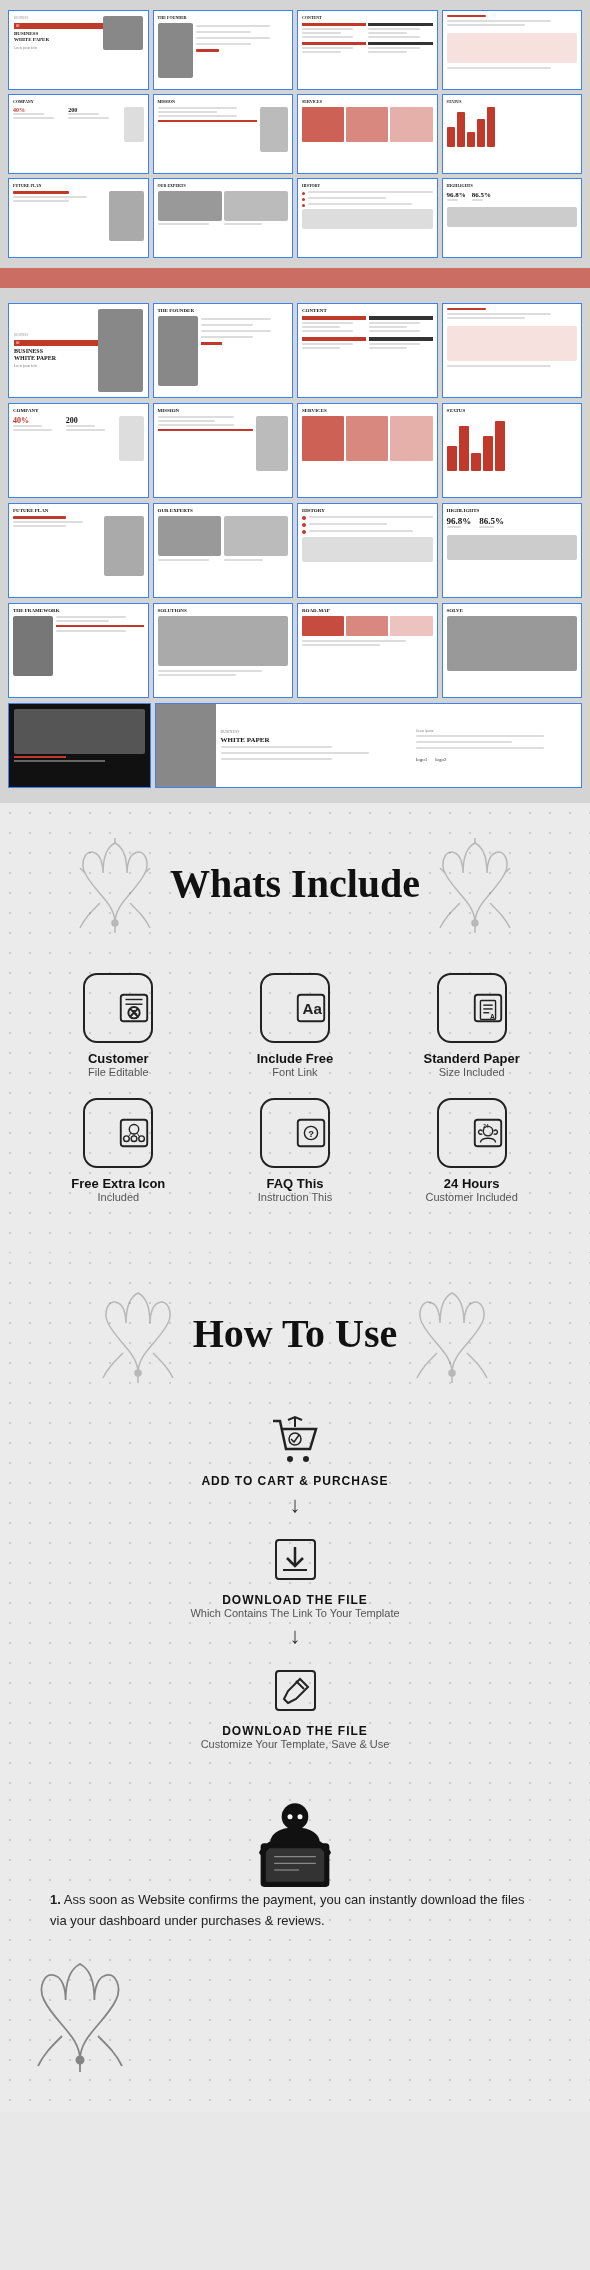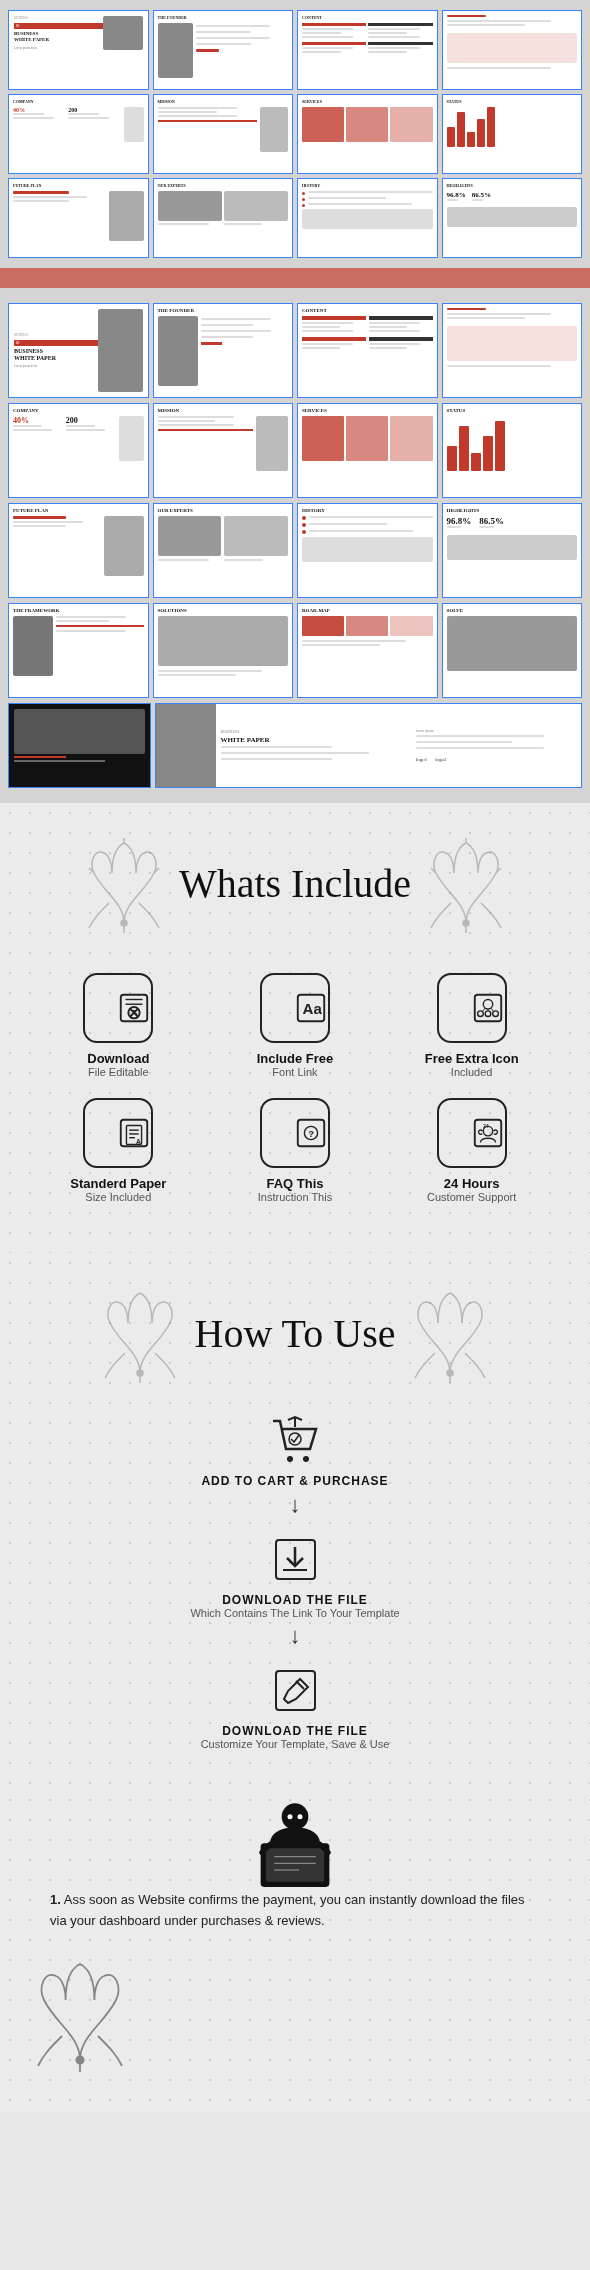--- a/index.html
+++ b/index.html
@@ -92,21 +92,21 @@
       align-items: center;
       justify-content: center;
       margin-bottom: 30px;
     }
     .floral-svg {
       width: 80px;
       opacity: 0.5;
     }
     .section-title-text {
       font-size: 40px;
-      font-weight: 400;
+      font-weight: 700;
       color: #111;
       font-family: Georgia, serif;
       margin: 0 15px;
     }
 
     
     .features-grid {
       display: grid;
       grid-template-columns: repeat(3, 1fr);
       gap: 20px;
@@ -721,33 +721,48 @@
           <line x1="9" y1="9" x2="27" y2="9" stroke="#222" stroke-width="1.5"></line>
           <line x1="9" y1="14" x2="27" y2="14" stroke="#222" stroke-width="1.5"></line>
           <circle cx="18" cy="23" r="6" stroke="#222" stroke-width="2"></circle>
           <line x1="18" y1="20" x2="18" y2="23" stroke="#222" stroke-width="2"></line>
           <line x1="18" y1="23" x2="21" y2="25" stroke="#222" stroke-width="2"></line>
 
           <line x1="14" y1="19" x2="22" y2="27" stroke="#222" stroke-width="2"></line>
           <line x1="22" y1="19" x2="14" y2="27" stroke="#222" stroke-width="2"></line>
         </svg>
       </div>
-      <span class="feature-label-main">Download</span>
+      <span class="feature-label-main">Customer</span>
       <span class="feature-label-sub">File Editable</span>
     </div>
 
     <div class="feature-item">
       <div class="feature-icon-box">
         <svg viewBox="0 0 36 36" fill="none" stroke="#222" stroke-width="2">
           <rect x="4" y="4" width="28" height="28" rx="3"></rect>
           <text x="9" y="24" font-size="16" font-weight="bold" fill="#222" stroke="none" font-family="Arial">Aa</text>
         </svg>
       </div>
       <span class="feature-label-main">Include Free</span>
       <span class="feature-label-sub">Font Link</span>
+    </div>
+
+    <div class="feature-item">
+      <div class="feature-icon-box">
+        <svg viewBox="0 0 36 36" fill="none" stroke="#222" stroke-width="2">
+          <rect x="4" y="4" width="28" height="28" rx="3"></rect>
+          <rect x="10" y="10" width="16" height="20" rx="1" stroke="#222" stroke-width="1.5"></rect>
+          <line x1="13" y1="15" x2="23" y2="15" stroke="#222" stroke-width="1.5"></line>
+          <line x1="13" y1="19" x2="23" y2="19" stroke="#222" stroke-width="1.5"></line>
+          <line x1="13" y1="23" x2="19" y2="23" stroke="#222" stroke-width="1.5"></line>
+          <text x="20" y="30" font-size="7" fill="#222" stroke="none" font-family="Arial" font-weight="bold">A</text>
+        </svg>
+      </div>
+      <span class="feature-label-main">Standerd Paper</span>
+      <span class="feature-label-sub">Size Included</span>
     </div>
 
     <div class="feature-item">
       <div class="feature-icon-box">
         <svg viewBox="0 0 36 36" fill="none" stroke="#222" stroke-width="2">
           <rect x="4" y="4" width="28" height="28" rx="3"></rect>
           <circle cx="18" cy="14" r="5" stroke="#222" stroke-width="1.5"></circle>
           <circle cx="10" cy="24" r="3" stroke="#222" stroke-width="1.5"></circle>
           <circle cx="18" cy="24" r="3" stroke="#222" stroke-width="1.5"></circle>
           <circle cx="26" cy="24" r="3" stroke="#222" stroke-width="1.5"></circle>
@@ -757,56 +772,41 @@
         </svg>
       </div>
       <span class="feature-label-main">Free Extra Icon</span>
       <span class="feature-label-sub">Included</span>
     </div>
 
     <div class="feature-item">
       <div class="feature-icon-box">
         <svg viewBox="0 0 36 36" fill="none" stroke="#222" stroke-width="2">
           <rect x="4" y="4" width="28" height="28" rx="3"></rect>
-          <rect x="10" y="10" width="16" height="20" rx="1" stroke="#222" stroke-width="1.5"></rect>
-          <line x1="13" y1="15" x2="23" y2="15" stroke="#222" stroke-width="1.5"></line>
-          <line x1="13" y1="19" x2="23" y2="19" stroke="#222" stroke-width="1.5"></line>
-          <line x1="13" y1="23" x2="19" y2="23" stroke="#222" stroke-width="1.5"></line>
-          <text x="20" y="30" font-size="7" fill="#222" stroke="none" font-family="Arial" font-weight="bold">A</text>
-        </svg>
-      </div>
-      <span class="feature-label-main">Standerd Paper</span>
-      <span class="feature-label-sub">Size Included</span>
-    </div>
-
-    <div class="feature-item">
-      <div class="feature-icon-box">
-        <svg viewBox="0 0 36 36" fill="none" stroke="#222" stroke-width="2">
-          <rect x="4" y="4" width="28" height="28" rx="3"></rect>
           <circle cx="18" cy="18" r="7" stroke="#222" stroke-width="1.5"></circle>
           <text x="15" y="22" font-size="10" fill="#222" stroke="none" font-family="Arial" font-weight="bold">?</text>
         </svg>
       </div>
       <span class="feature-label-main">FAQ This</span>
       <span class="feature-label-sub">Instruction This</span>
     </div>
 
     <div class="feature-item">
       <div class="feature-icon-box">
         <svg viewBox="0 0 36 36" fill="none" stroke="#222" stroke-width="2">
           <rect x="4" y="4" width="28" height="28" rx="3"></rect>
           <circle cx="18" cy="16" r="5" stroke="#222" stroke-width="1.5"></circle>
           <path d="M10,28 C10,22 26,22 26,28" stroke="#222" stroke-width="1.5"></path>
           <path d="M12,16 C10,14 8,15 8,17 C8,19 10,20 12,19" stroke="#222" stroke-width="1.5" fill="none"></path>
           <path d="M24,16 C26,14 28,15 28,17 C28,19 26,20 24,19" stroke="#222" stroke-width="1.5" fill="none"></path>
           <text x="13" y="13" font-size="5" fill="#222" stroke="none" font-family="Arial" font-weight="bold">24</text>
         </svg>
       </div>
       <span class="feature-label-main">24 Hours</span>
-      <span class="feature-label-sub">Customer Support</span>
+      <span class="feature-label-sub">Customer Included</span>
     </div>
   </div>
 </div>
 
 <div class="how-to-use-section">
   <div class="title-wrapper">
     <svg class="floral-svg" viewBox="0 0 80 100">
       <g fill="none" stroke="#222" stroke-width="1.5" opacity="0.5">
         <path d="M40,90 C40,70 20,60 10,40 C5,30 10,15 20,20 C25,22 28,30 28,40 C28,30 30,15 40,10 C50,15 52,30 52,40 C52,30 55,22 60,20 C70,15 75,30 70,40 C60,60 40,70 40,90Z"></path>
         <circle cx="40" cy="90" r="3" fill="#222"></circle>

